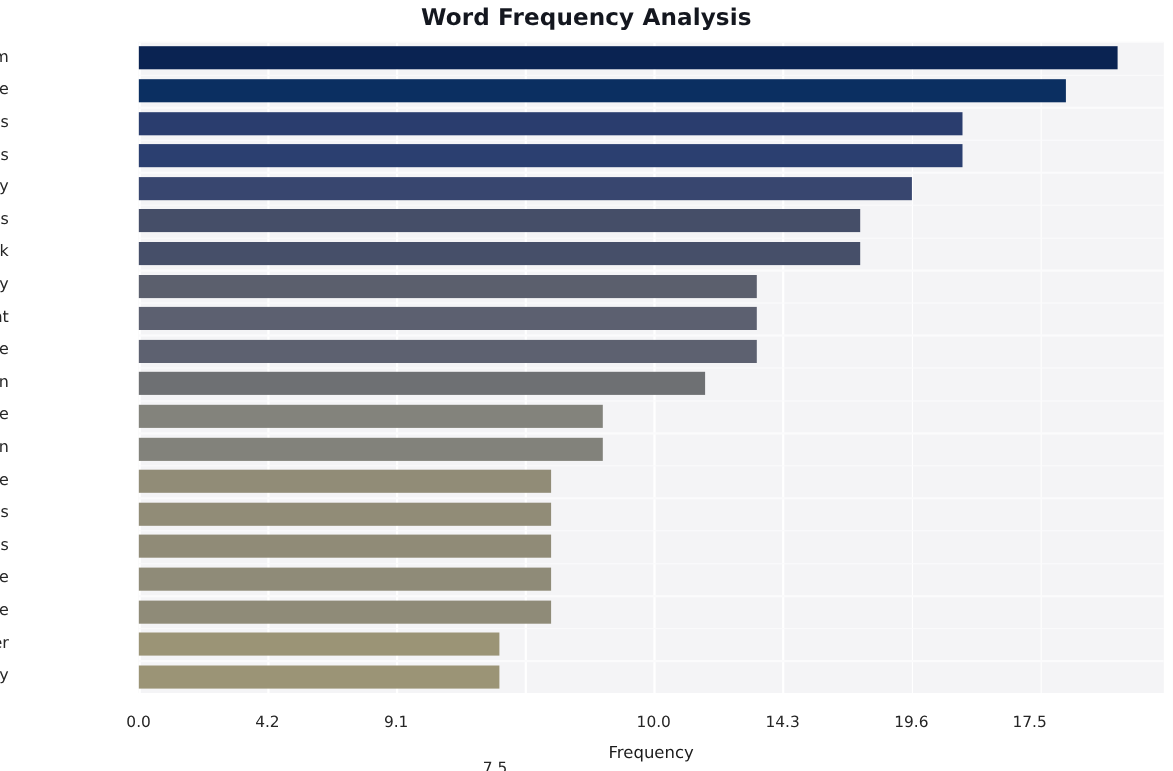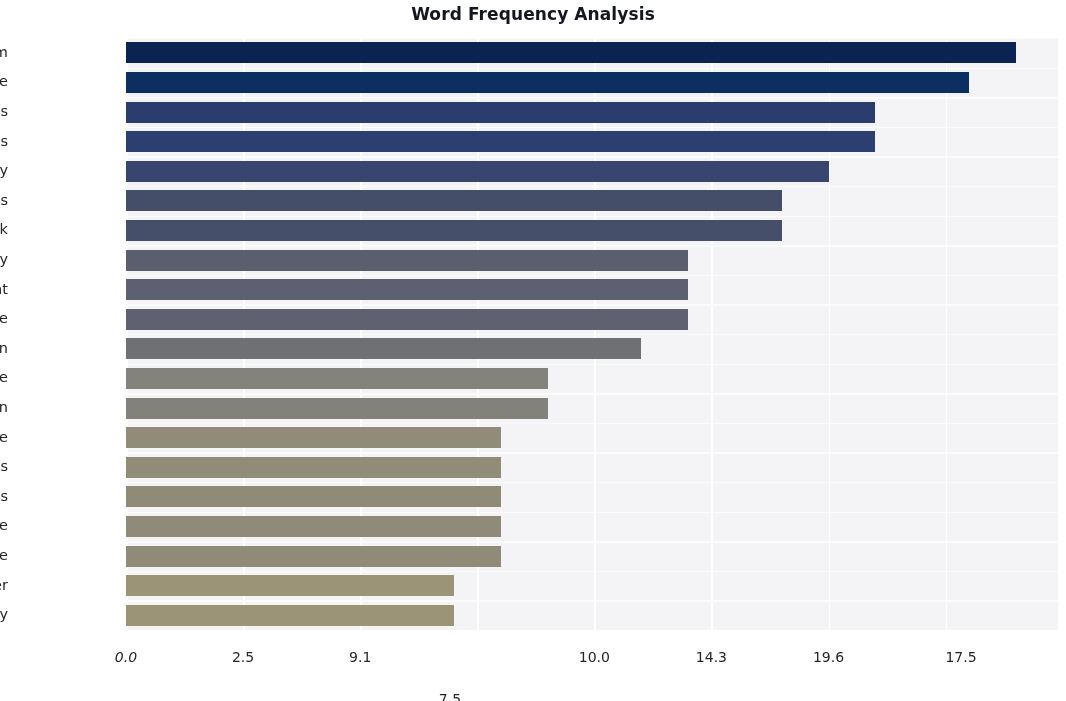--- a/index.html
+++ b/index.html
@@ -23,21 +23,21 @@
     background: #ffffff;
   }
 
   
   #chart-title {
     position: absolute;
     left: 0;
     top: 4px;
     width: 1066px;
     text-align: center;
-    font-size: 17px;
+    font-size: 21px;
     font-weight: bold;
     color: #14171f;
     letter-spacing: 0.1px;
     white-space: nowrap;
   }
 
   
   #plot-area {
     position: absolute;
     left: 126px;
@@ -181,24 +181,25 @@
       <div class="ytick" style="top: 400px;">communication</div>
       <div class="ytick" style="top: 429.6px;">update</div>
       <div class="ytick" style="top: 459.2px;">disruptions</div>
       <div class="ytick" style="top: 488.8px;">continuous</div>
       <div class="ytick" style="top: 518.4px;">structure</div>
       <div class="ytick" style="top: 548px;">include</div>
       <div class="ytick" style="top: 577.6px;">disaster</div>
       <div class="ytick" style="top: 607.2px;">continuity</div>
     </div>
   <div id="xtick-layer">
-      <div class="xtick" style="left: 126px; font-style: italic;">0.0</div>
-      <div class="xtick" style="left: 243.085px;">2.5</div>
+      <div class="xtick" style="left: 126px;">0.0</div>
+      <div class="xtick" style="left: 243.085px;">4.2</div>
       <div class="xtick" style="left: 360.171px;">9.1</div>
       <div class="xtick" style="left: 450px; margin-top: 42px;">7.5</div>
       <div class="xtick" style="left: 594.342px;">10.0</div>
       <div class="xtick" style="left: 711.427px;">14.3</div>
       <div class="xtick" style="left: 828.513px;">19.6</div>
-      <div class="xtick" style="left: 961px;">17.5</div>
+      <div class="xtick" style="left: 936px;">17.5</div>
     </div>
 
+  <div id="xaxis-label">Frequency</div>
 
 </div>
 
 </body></html>

